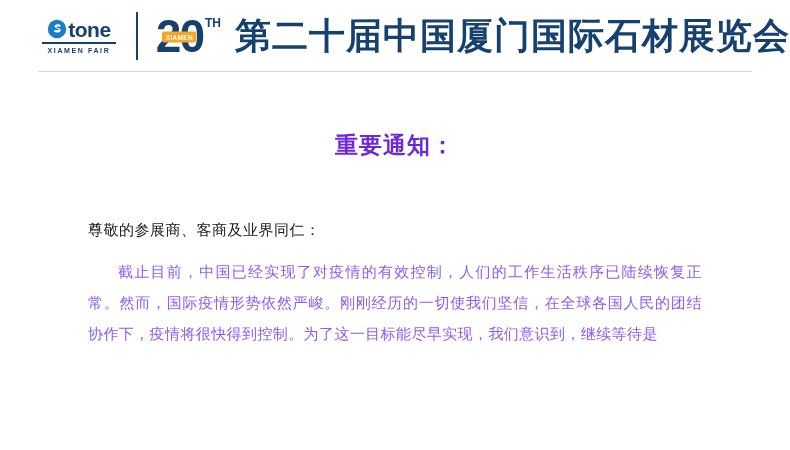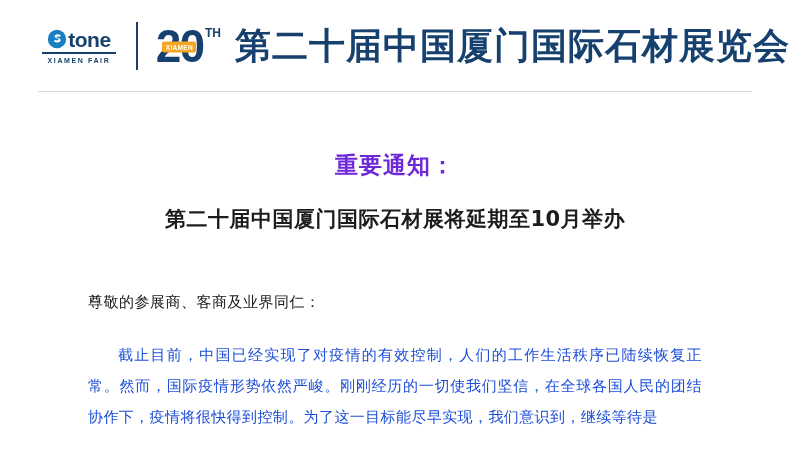--- a/index.html
+++ b/index.html
@@ -17,21 +17,21 @@
     position: relative;
     width: 790px;
     height: 450px;
     background: #ffffff;
     box-sizing: border-box;
   }
 
   
   .banner {
     position: relative;
-    height: 92px;
+    height: 72px;
     background: #ffffff;
     display: flex;
     align-items: center;
     padding-left: 38px;
     box-sizing: border-box;
   }
   .banner-rule {
     position: absolute;
     left: 38px;
     right: 38px;
@@ -169,24 +169,24 @@
     letter-spacing: 0.5px;
   }
   .salutation {
     margin-top: 60px;
     font-family: "DejaVu Serif", "Liberation Serif", serif;
     font-size: 15px;
     color: #1a1a1a;
     letter-spacing: 0.5px;
   }
   .para {
-    margin-top: 28px;
+    margin-top: 17px;
     font-family: "DejaVu Serif", "Liberation Serif", serif;
     font-size: 15px;
-    color: #1d4ed8;
+    color: #8b5cf6;
     line-height: 31px;
     text-align: justify;
     text-indent: 30px;
     letter-spacing: 0.4px;
   }
 </style>
 </head>
 <body>
 
 <div class="page">
@@ -221,18 +221,17 @@
       <div class="anniv-th">TH</div>
     </div>
 
     <div class="banner-title">第二十届中国厦门国际石材展览会</div>
 
     <div class="banner-rule"></div>
   </div>
 
   <div class="doc">
     <div class="notice-heading">重要通知：</div>
-    <div class="notice-subheading">第二十届中国厦门国际石材展将延期至10月举办</div>
     <div class="salutation">尊敬的参展商、客商及业界同仁：</div>
     <div class="para">截止目前，中国已经实现了对疫情的有效控制，人们的工作生活秩序已陆续恢复正常。然而，国际疫情形势依然严峻。刚刚经历的一切使我们坚信，在全球各国人民的团结协作下，疫情将很快得到控制。为了这一目标能尽早实现，我们意识到，继续等待是</div>
   </div>
 
 </div>
 
 </body></html>

